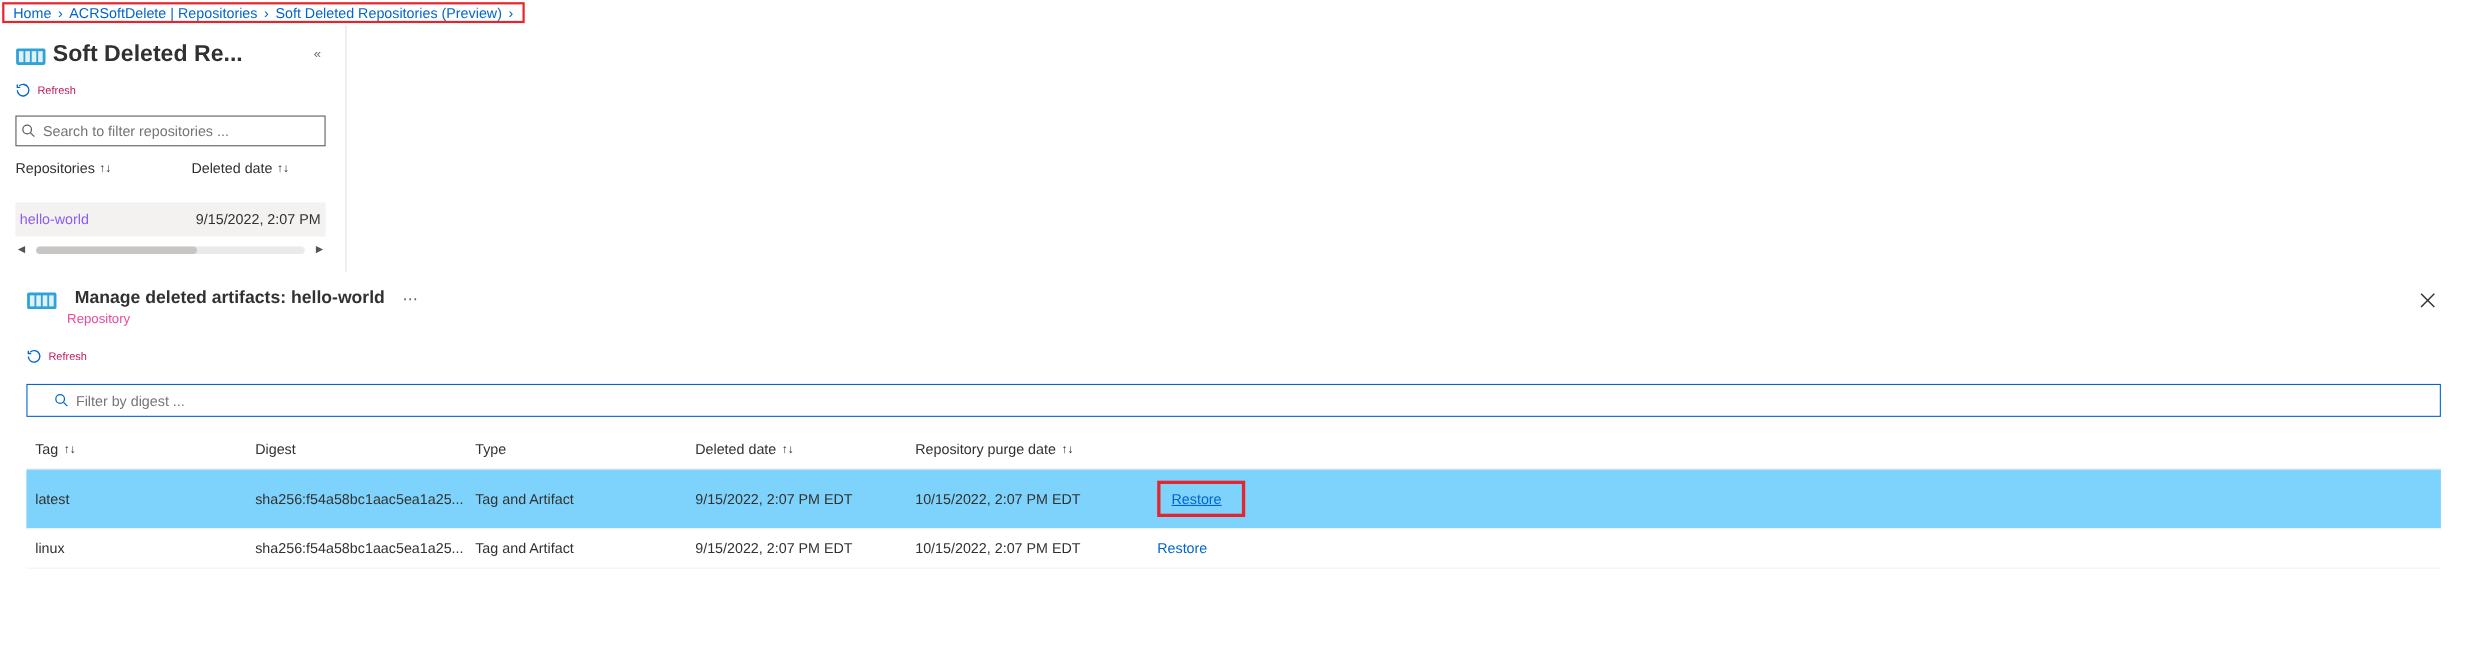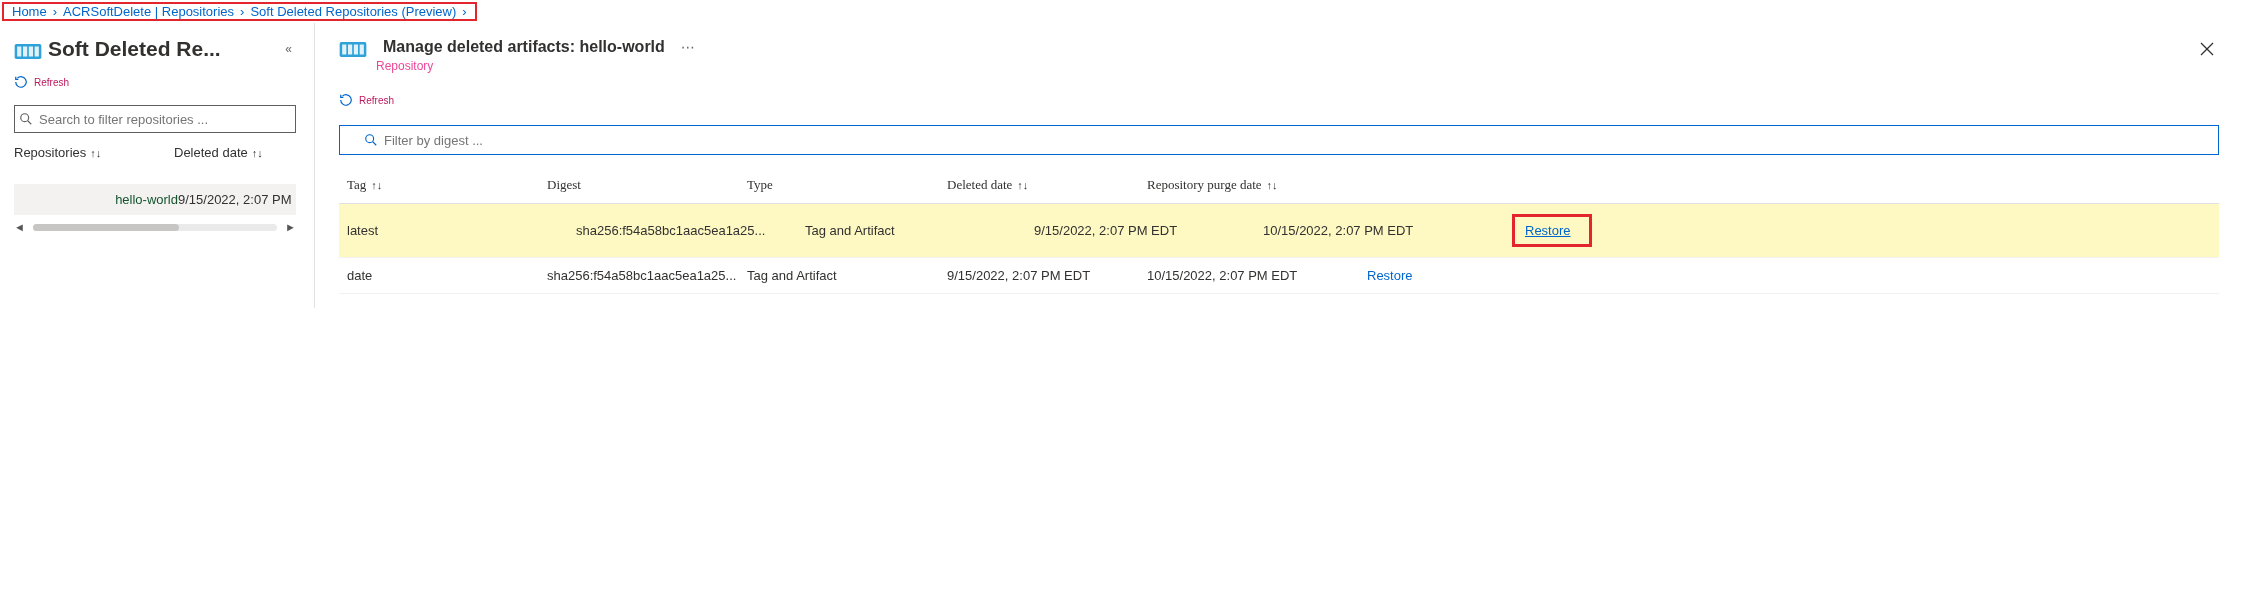--- a/index.html
+++ b/index.html
@@ -17,21 +17,21 @@
       border: 2px solid #e3262d;
       width: fit-content;
       margin: 2px;
     }
     .breadcrumb a {
       color: #0066cc;
       text-decoration: none;
       font-size: 13px;
     }
     .breadcrumb .sep { color: #0066cc; font-size: 13px; }
-    .layout { display: flex; }
+    .layout { display: flex; flex-direction: column; }
     .sidebar {
       width: 315px;
       border-right: 1px solid #e1e1e1;
       padding: 14px 18px 14px 14px;
       flex-shrink: 0;
     }
     .acr-icon {
       width: 28px; height: 20px;
       display: inline-block; vertical-align: middle;
       margin-right: 6px;
@@ -98,21 +98,21 @@
       cursor: pointer;
     }
     .sidebar .col-headers .col:first-child { flex: 0 0 160px; }
     .sort-arrows { font-size: 11px; color: #323130; }
     .repo-row {
       display: flex;
       padding: 8px 4px;
       background: #f3f2f1;
       cursor: pointer;
     }
-    .repo-row .name { flex: 0 0 160px; color: #14532d; text-align: right; }
+    .repo-row .name { flex: 0 0 160px; color: #8b5cf6; }
     .repo-row .date { white-space: nowrap; overflow: hidden; }
     .h-scroll {
       height: 12px;
       display: flex;
       align-items: center;
       margin-top: 6px;
       justify-content: space-between;
       color: #555;
       font-size: 11px;
     }
@@ -136,24 +136,24 @@
     .main-refresh { margin-top: 20px; margin-bottom: 18px; }
     .artifact-table { width: 100%; }
     .artifact-header, .artifact-row {
       display: grid;
       grid-template-columns: 200px 200px 200px 200px 200px 100px;
       align-items: center;
       padding: 10px 8px;
     }
     .artifact-header { border-bottom: 1px solid #e1e1e1; }
     .artifact-header .hcol {
-      display:flex; align-items:center; gap:5px; cursor:pointer; font-size:13px;font-family:Liberation Serif, serif;
+      display:flex; align-items:center; gap:5px; cursor:pointer; font-size:13px;
     }
     .artifact-row { border-bottom: 1px solid #f3f2f1; }
-    .artifact-row.sel { background: #fef9c3; gap: 29px; }
+    .artifact-row.sel { background: #7dd3fc; }
     .restore-link { color:#0066cc; cursor:pointer; text-align:right;margin-left:20px; }
     .restore-boxed {
       border: 3px solid #e3262d;
       padding: 6px 18px 6px 10px;
       display:inline-block;
       text-decoration: underline;
     }
     .digest { white-space:nowrap; overflow:hidden; text-overflow:ellipsis; padding-right:10px;}
   </style>
 </head>
@@ -298,21 +298,21 @@
       <div class="artifact-row sel">
         <div>latest</div>
         <div class="digest">sha256:f54a58bc1aac5ea1a25...</div>
         <div>Tag and Artifact</div>
         <div>9/15/2022, 2:07 PM EDT</div>
         <div>10/15/2022, 2:07 PM EDT</div>
         <div><span class="restore-link restore-boxed">Restore</span></div>
       </div>
 
       <div class="artifact-row">
-        <div>date</div>
+        <div>linux</div>
         <div class="digest">sha256:f54a58bc1aac5ea1a25...</div>
         <div>Tag and Artifact</div>
         <div>9/15/2022, 2:07 PM EDT</div>
         <div>10/15/2022, 2:07 PM EDT</div>
         <div><span class="restore-link">Restore</span></div>
       </div>
     </div>
   </main>
 
 </div>

